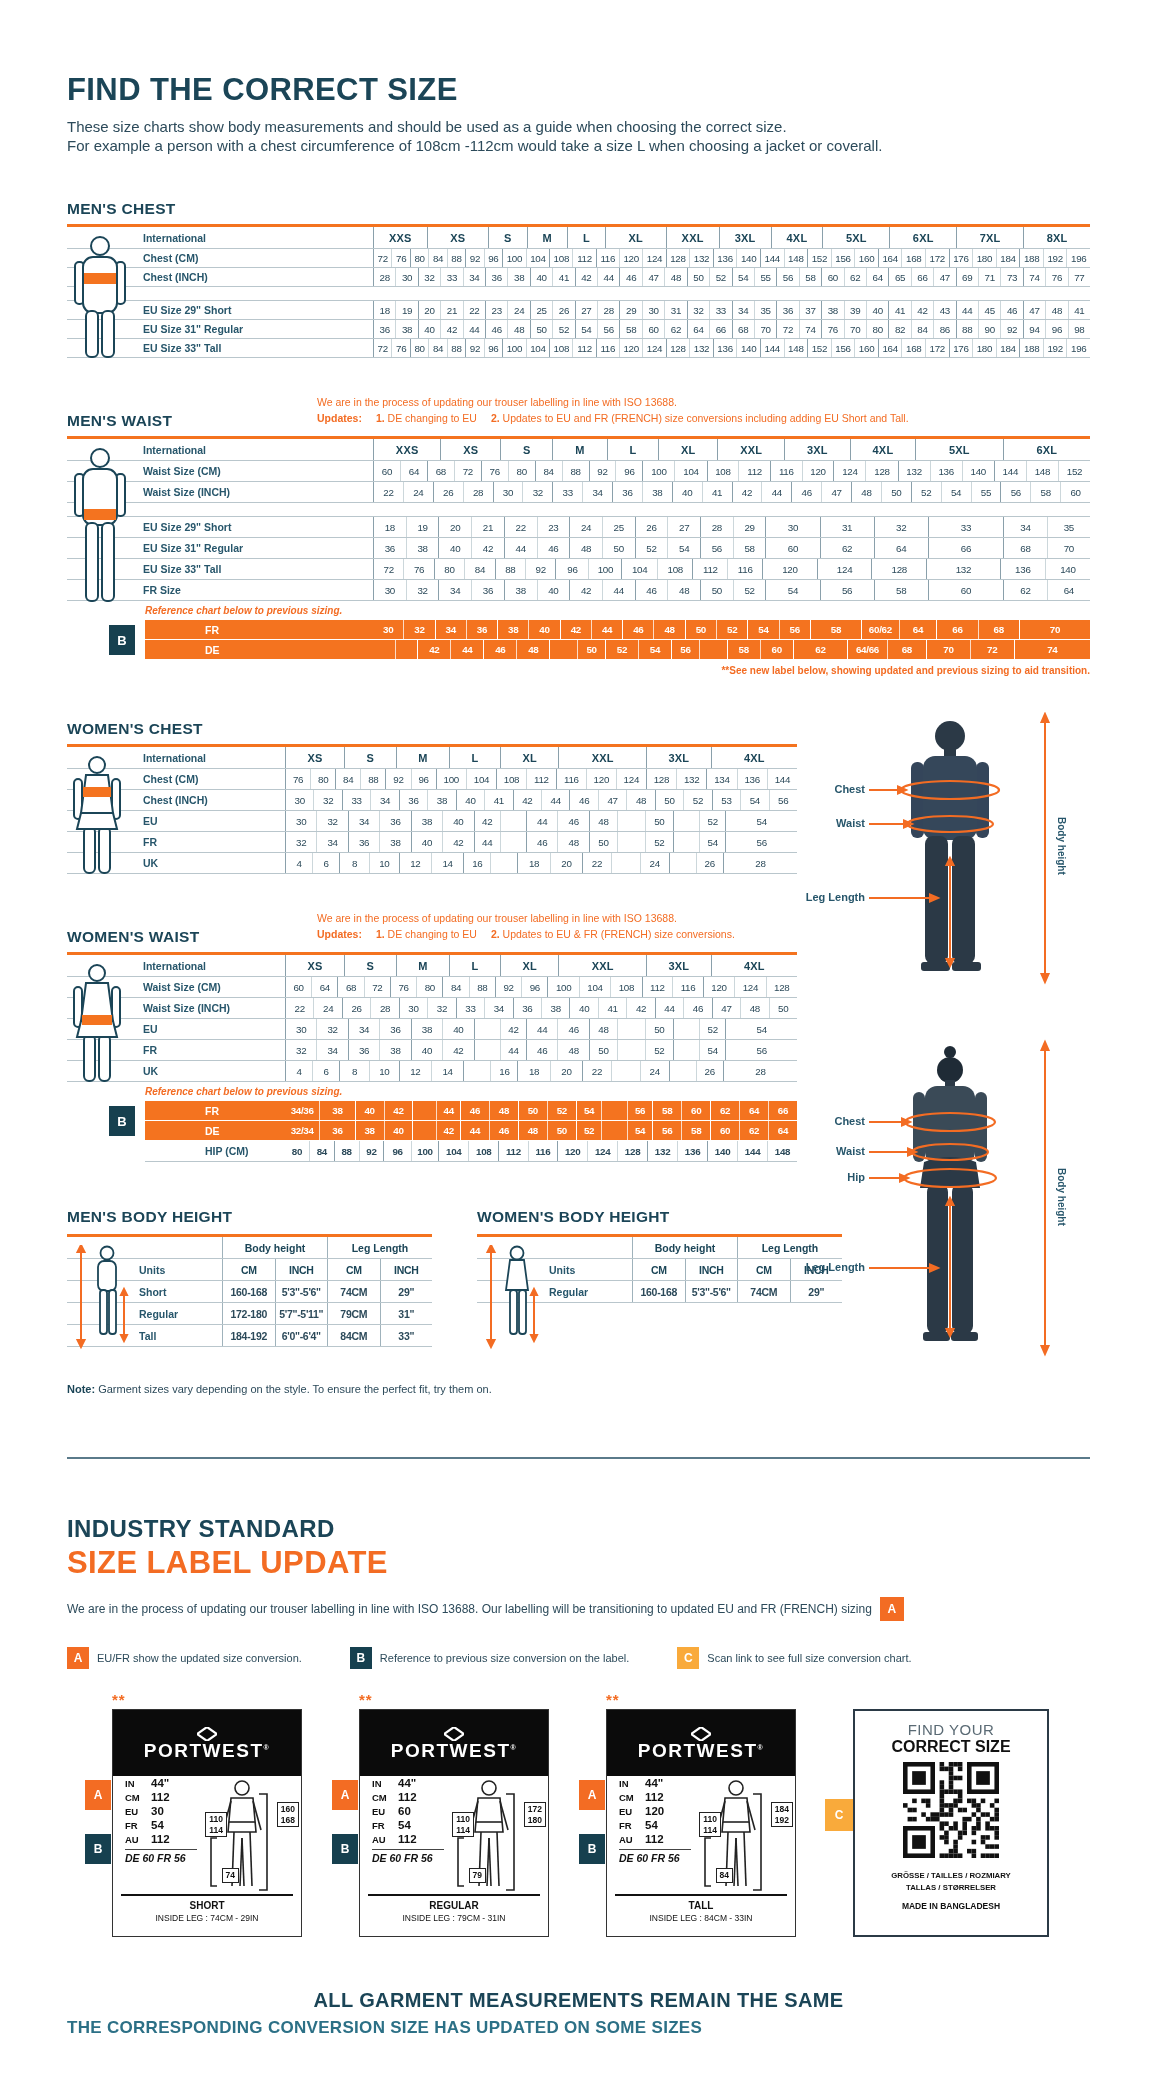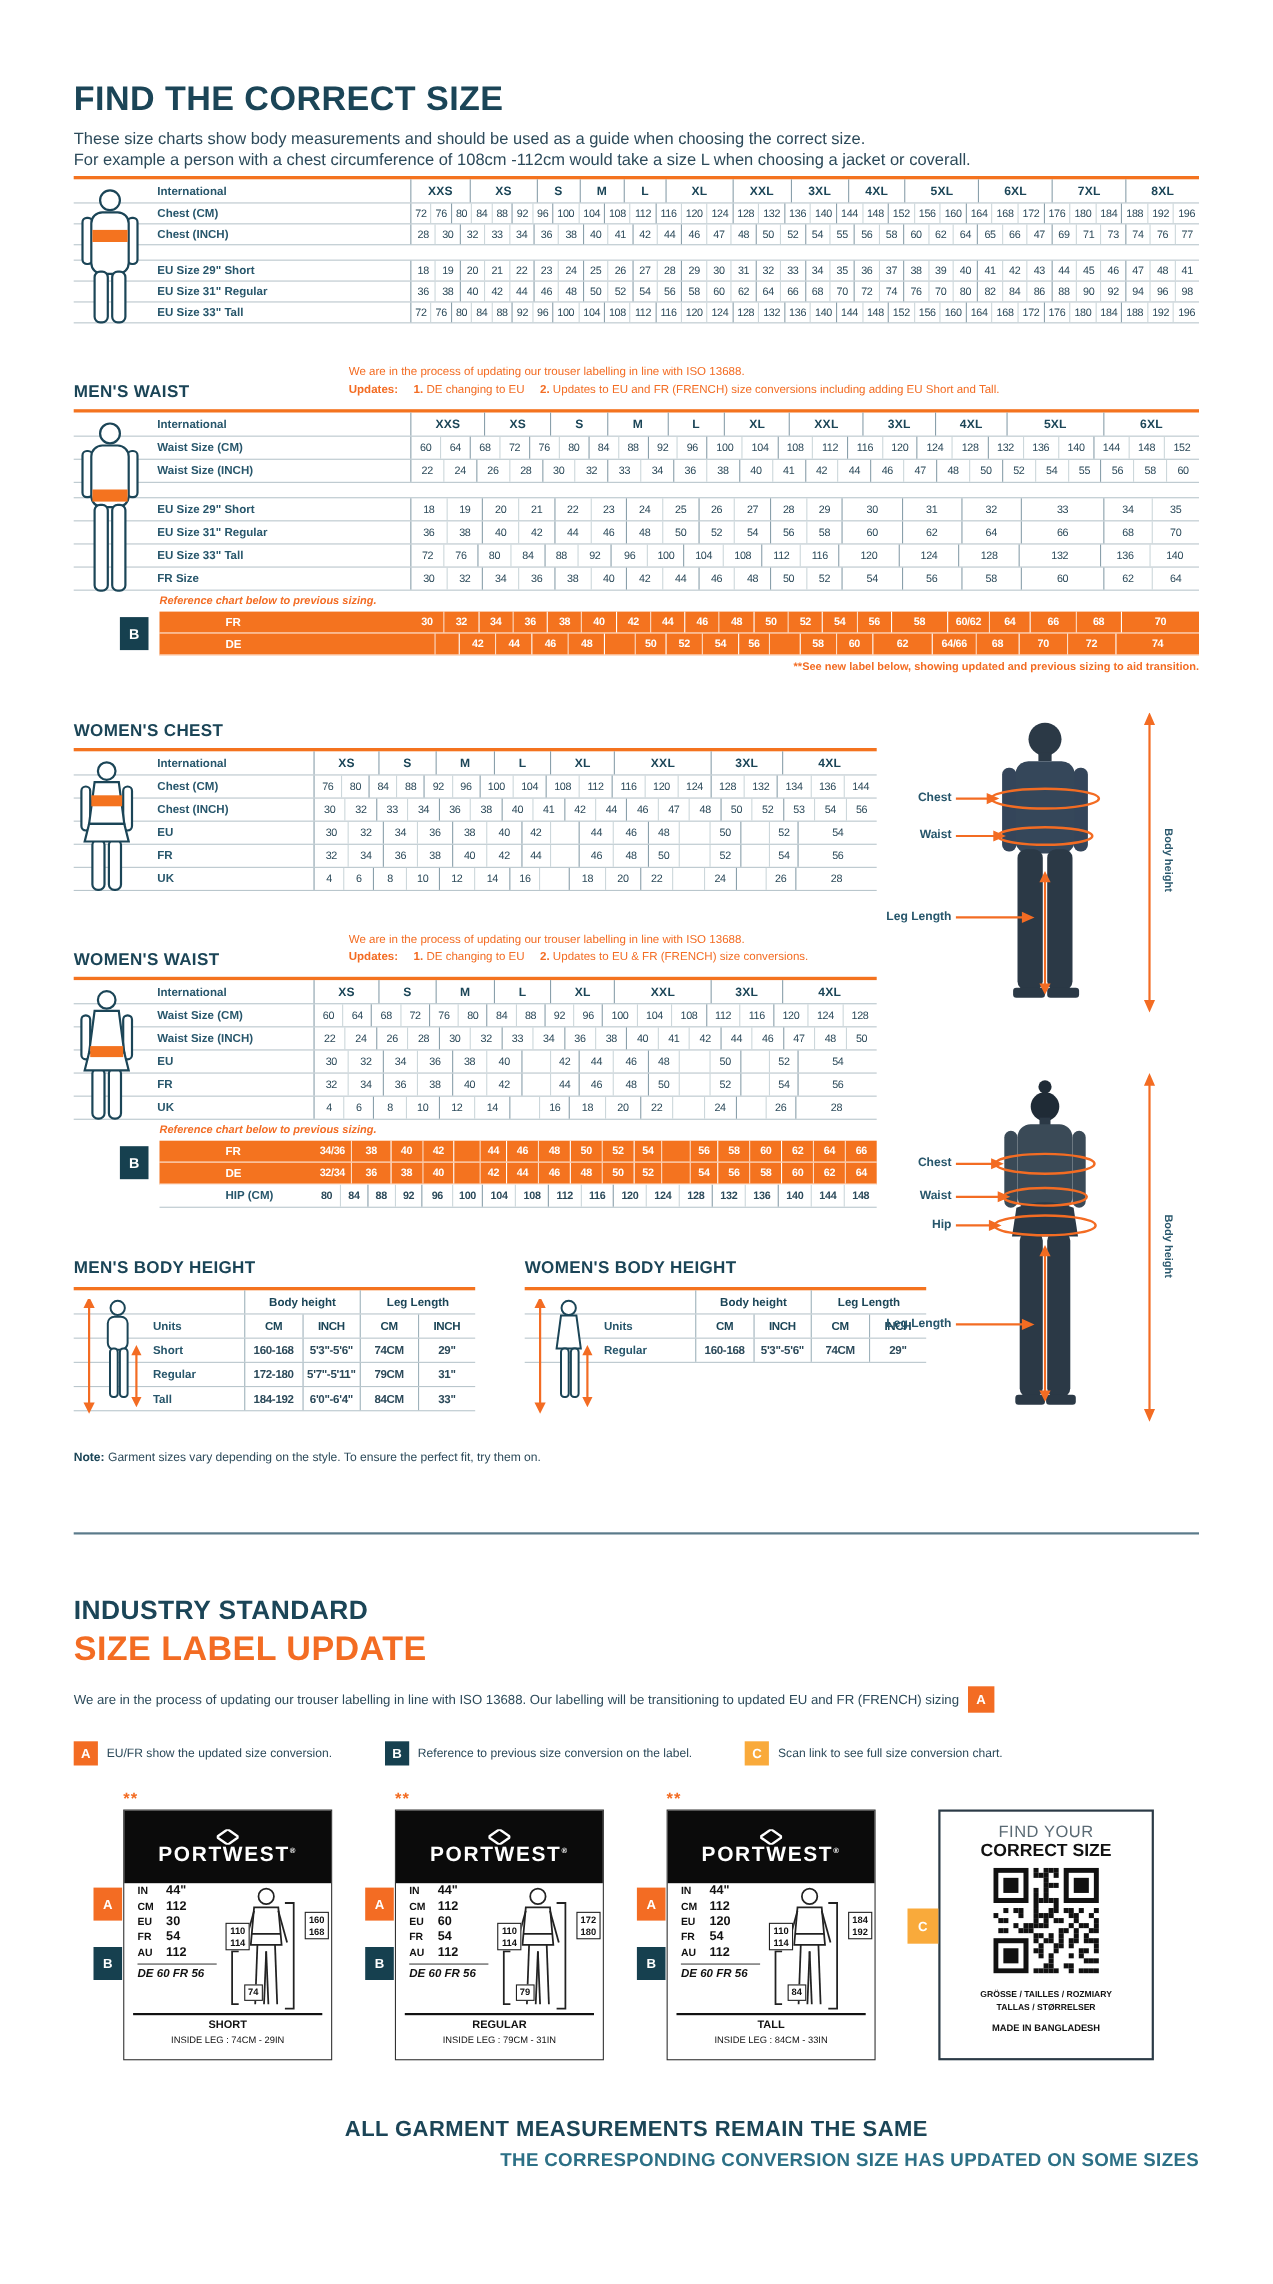--- a/index.html
+++ b/index.html
@@ -105,33 +105,36 @@
   .cardA{position:absolute;left:-28px;top:70px;width:26px;height:30px;background:#f36c23;color:#fff;font-weight:800;display:flex;align-items:center;justify-content:center;font-size:12px;}
   .cardB{position:absolute;left:-28px;top:124px;width:26px;height:30px;background:#16404f;color:#fff;font-weight:800;display:flex;align-items:center;justify-content:center;font-size:12px;}
   .qrcard{width:196px;height:228px;border:2px solid #2b3a46;background:#fff;position:relative;box-sizing:border-box;text-align:center;padding-top:10px;}
   .qr1{font-size:15px;color:#5a6a74;letter-spacing:.5px;}
   .qr2{font-size:16px;font-weight:800;color:#111;}
   .langs{font-size:7.8px;font-weight:800;color:#111;margin-top:8px;line-height:1.5;}
   .made{font-size:8.5px;font-weight:800;color:#111;margin-top:8px;}
   .cardC{position:absolute;left:-30px;top:88px;width:28px;height:32px;background:#f9aa3b;color:#fff;font-weight:800;display:flex;align-items:center;justify-content:center;font-size:12px;}
 
   .footer1{margin-top:52px;text-align:center;font-size:20px;font-weight:800;color:#1b4557;letter-spacing:.4px;}
-  .footer2{margin-top:6px;text-align:right;font-size:17px;font-weight:600;color:#2c7086;letter-spacing:.3px;}
+  .footer2{margin-top:6px;text-align:left;font-size:17px;font-weight:600;color:#2c7086;letter-spacing:.3px;}
 </style>
 </head>
 <body>
 
 <div class="content">
 
   <h1>FIND THE CORRECT SIZE</h1>
   <div class="intro">
     <p>These size charts show body measurements and should be used as a guide when choosing the correct size.</p>
     <p>For example a person with a chest circumference of 108cm -112cm would take a size L when choosing a jacket or coverall.</p>
   </div>
 
+  <div class="sechead" style="margin-top:44px;min-height:20px;">
+    <h2 class="sec">MEN'S CHEST</h2>
+  </div>
   <div class="size-table" style="--lw:306px;--rh:18px;">
     <svg class="fig" width="66" height="126" viewBox="0 0 66 126">
       <g stroke="#1b4557" stroke-width="2" fill="#fff">
         <circle cx="33" cy="11" r="9"></circle>
         <rect x="8" y="27" width="9" height="42" rx="4"></rect>
           <rect x="49" y="27" width="9" height="42" rx="4"></rect>
         <rect x="16" y="22" width="34" height="56" rx="10"></rect>
         <rect x="19" y="76" width="12" height="46" rx="5"></rect>
           <rect x="35" y="76" width="12" height="46" rx="5"></rect>
       </g>

